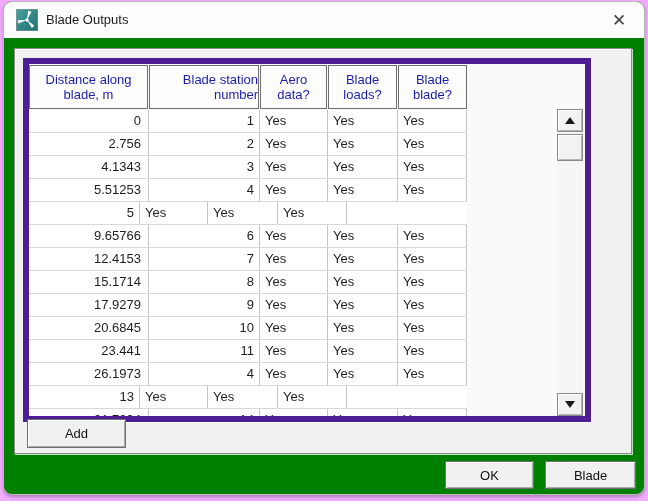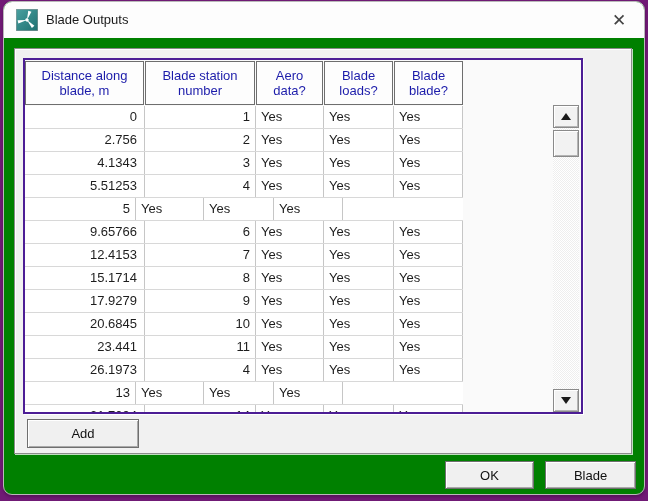--- a/index.html
+++ b/index.html
@@ -1,36 +1,36 @@
 <!DOCTYPE html>
 <html><head>
 <meta charset="utf-8">
 <style>
   html,body{margin:0;padding:0;}
-  .stage{position:relative;width:648px;height:501px;background:#701a75;overflow:hidden;
+  .stage{position:relative;width:648px;height:501px;background:#f0abfc;overflow:hidden;
          font-family:"Liberation Sans", sans-serif;}
   .window{position:absolute;left:3px;top:1px;width:640px;height:492px;background:#008000;
           border-radius:9px;border:1px solid #b9b9b9;box-shadow:0 2px 3px rgba(0,0,0,.25);overflow:hidden;}
   
   .titlebar{position:absolute;left:0;top:0;right:0;height:36px;background:#fdfdfd;}
   .app-icon{position:absolute;left:12px;top:7px;width:22px;height:22px;}
   .title-text{position:absolute;left:42px;top:0;height:36px;line-height:36px;font-size:13px;color:#1b1b1b;}
   .close-btn{position:absolute;right:8px;top:2px;width:34px;height:32px;display:flex;align-items:center;
              justify-content:center;font-size:17px;color:#444;cursor:default;}
   
   .panel{position:absolute;left:10px;top:46px;width:616px;height:404px;background:#f1f1f1;
          border:1px solid #8b8b8b;box-shadow:1px 1px 0 rgba(255,255,255,.75), inset 1px 1px 0 #ffffff;}
   
   .grid{position:absolute;left:8px;top:9px;width:556px;height:352px;background:#fafafa;
-        border:2px solid #4c1d95;box-shadow:1px 1px 0 #ffffff;overflow:hidden;}
+        border:6px solid #4c1d95;box-shadow:1px 1px 0 #ffffff;overflow:hidden;}
   .grid-header{position:absolute;left:0;top:0;height:45px;display:flex;}
   .hcell{box-sizing:border-box;border:1px solid #6e6e6e;background:#fdfdfd;margin:1px 1px 0 0;
          display:flex;flex-direction:column;align-items:center;justify-content:center;
          color:#1c1caa;font-size:13px;line-height:15px;text-align:center;}
-  .h0{width:119px;} .h1{width:110px;} .h2{width:67px;} .h3{width:69px;} .h4{width:69px;}
+  .h0{width:119px;} .h1{width:110px;align-items:flex-end;} .h2{width:67px;} .h3{width:69px;} .h4{width:69px;}
   .grid-rows{position:absolute;left:0;top:46px;width:438px;background:#ffffff;}
   .grid-row{display:flex;height:23px;background:#ffffff;border-bottom:1px solid #d8d8d8;box-sizing:border-box;}
   .cell{box-sizing:border-box;border-right:1px solid #c6c6c6;font-size:13px;color:#1d1d1d;
         line-height:22px;overflow:hidden;white-space:nowrap;}
   .c0{width:120px;text-align:right;padding-right:7px;}
   .c1{width:111px;text-align:right;padding-right:5px;}
   .c2{width:68px;text-align:left;padding-left:5px;}
   .c3{width:70px;text-align:left;padding-left:5px;}
   .c4{width:69px;text-align:left;padding-left:5px;}
   
@@ -45,21 +45,21 @@
             box-shadow:inset 1px 1px 0 #ffffff, inset -1px -1px 0 #b4b4b4;}
   .tri-up{width:0;height:0;border-left:5px solid transparent;border-right:5px solid transparent;
           border-bottom:7px solid #1a1a1a;}
   .tri-down{width:0;height:0;border-left:5px solid transparent;border-right:5px solid transparent;
             border-top:7px solid #1a1a1a;}
   
   .btn{position:absolute;background:#f0f0f0;border:1px solid #6f6f6f;box-sizing:border-box;
        box-shadow:inset 1px 1px 0 #ffffff, inset -1px -1px 0 #a9a9a9;
        font-family:"Liberation Sans", sans-serif;font-size:13px;color:#111;
        display:flex;align-items:center;justify-content:center;padding:0;}
-  .add-btn{left:12px;top:370px;width:112px;height:29px;text-align:center;}
+  .add-btn{left:12px;top:370px;width:99px;height:29px;text-align:center;}
   .ok-btn{left:441px;top:459px;width:89px;height:28px;text-align:right;}
   .cancel-btn{left:541px;top:459px;width:91px;height:28px;}
 </style>
 </head>
 <body>
 
 <div class="stage">
   <div class="window">
 
     <div class="titlebar">

